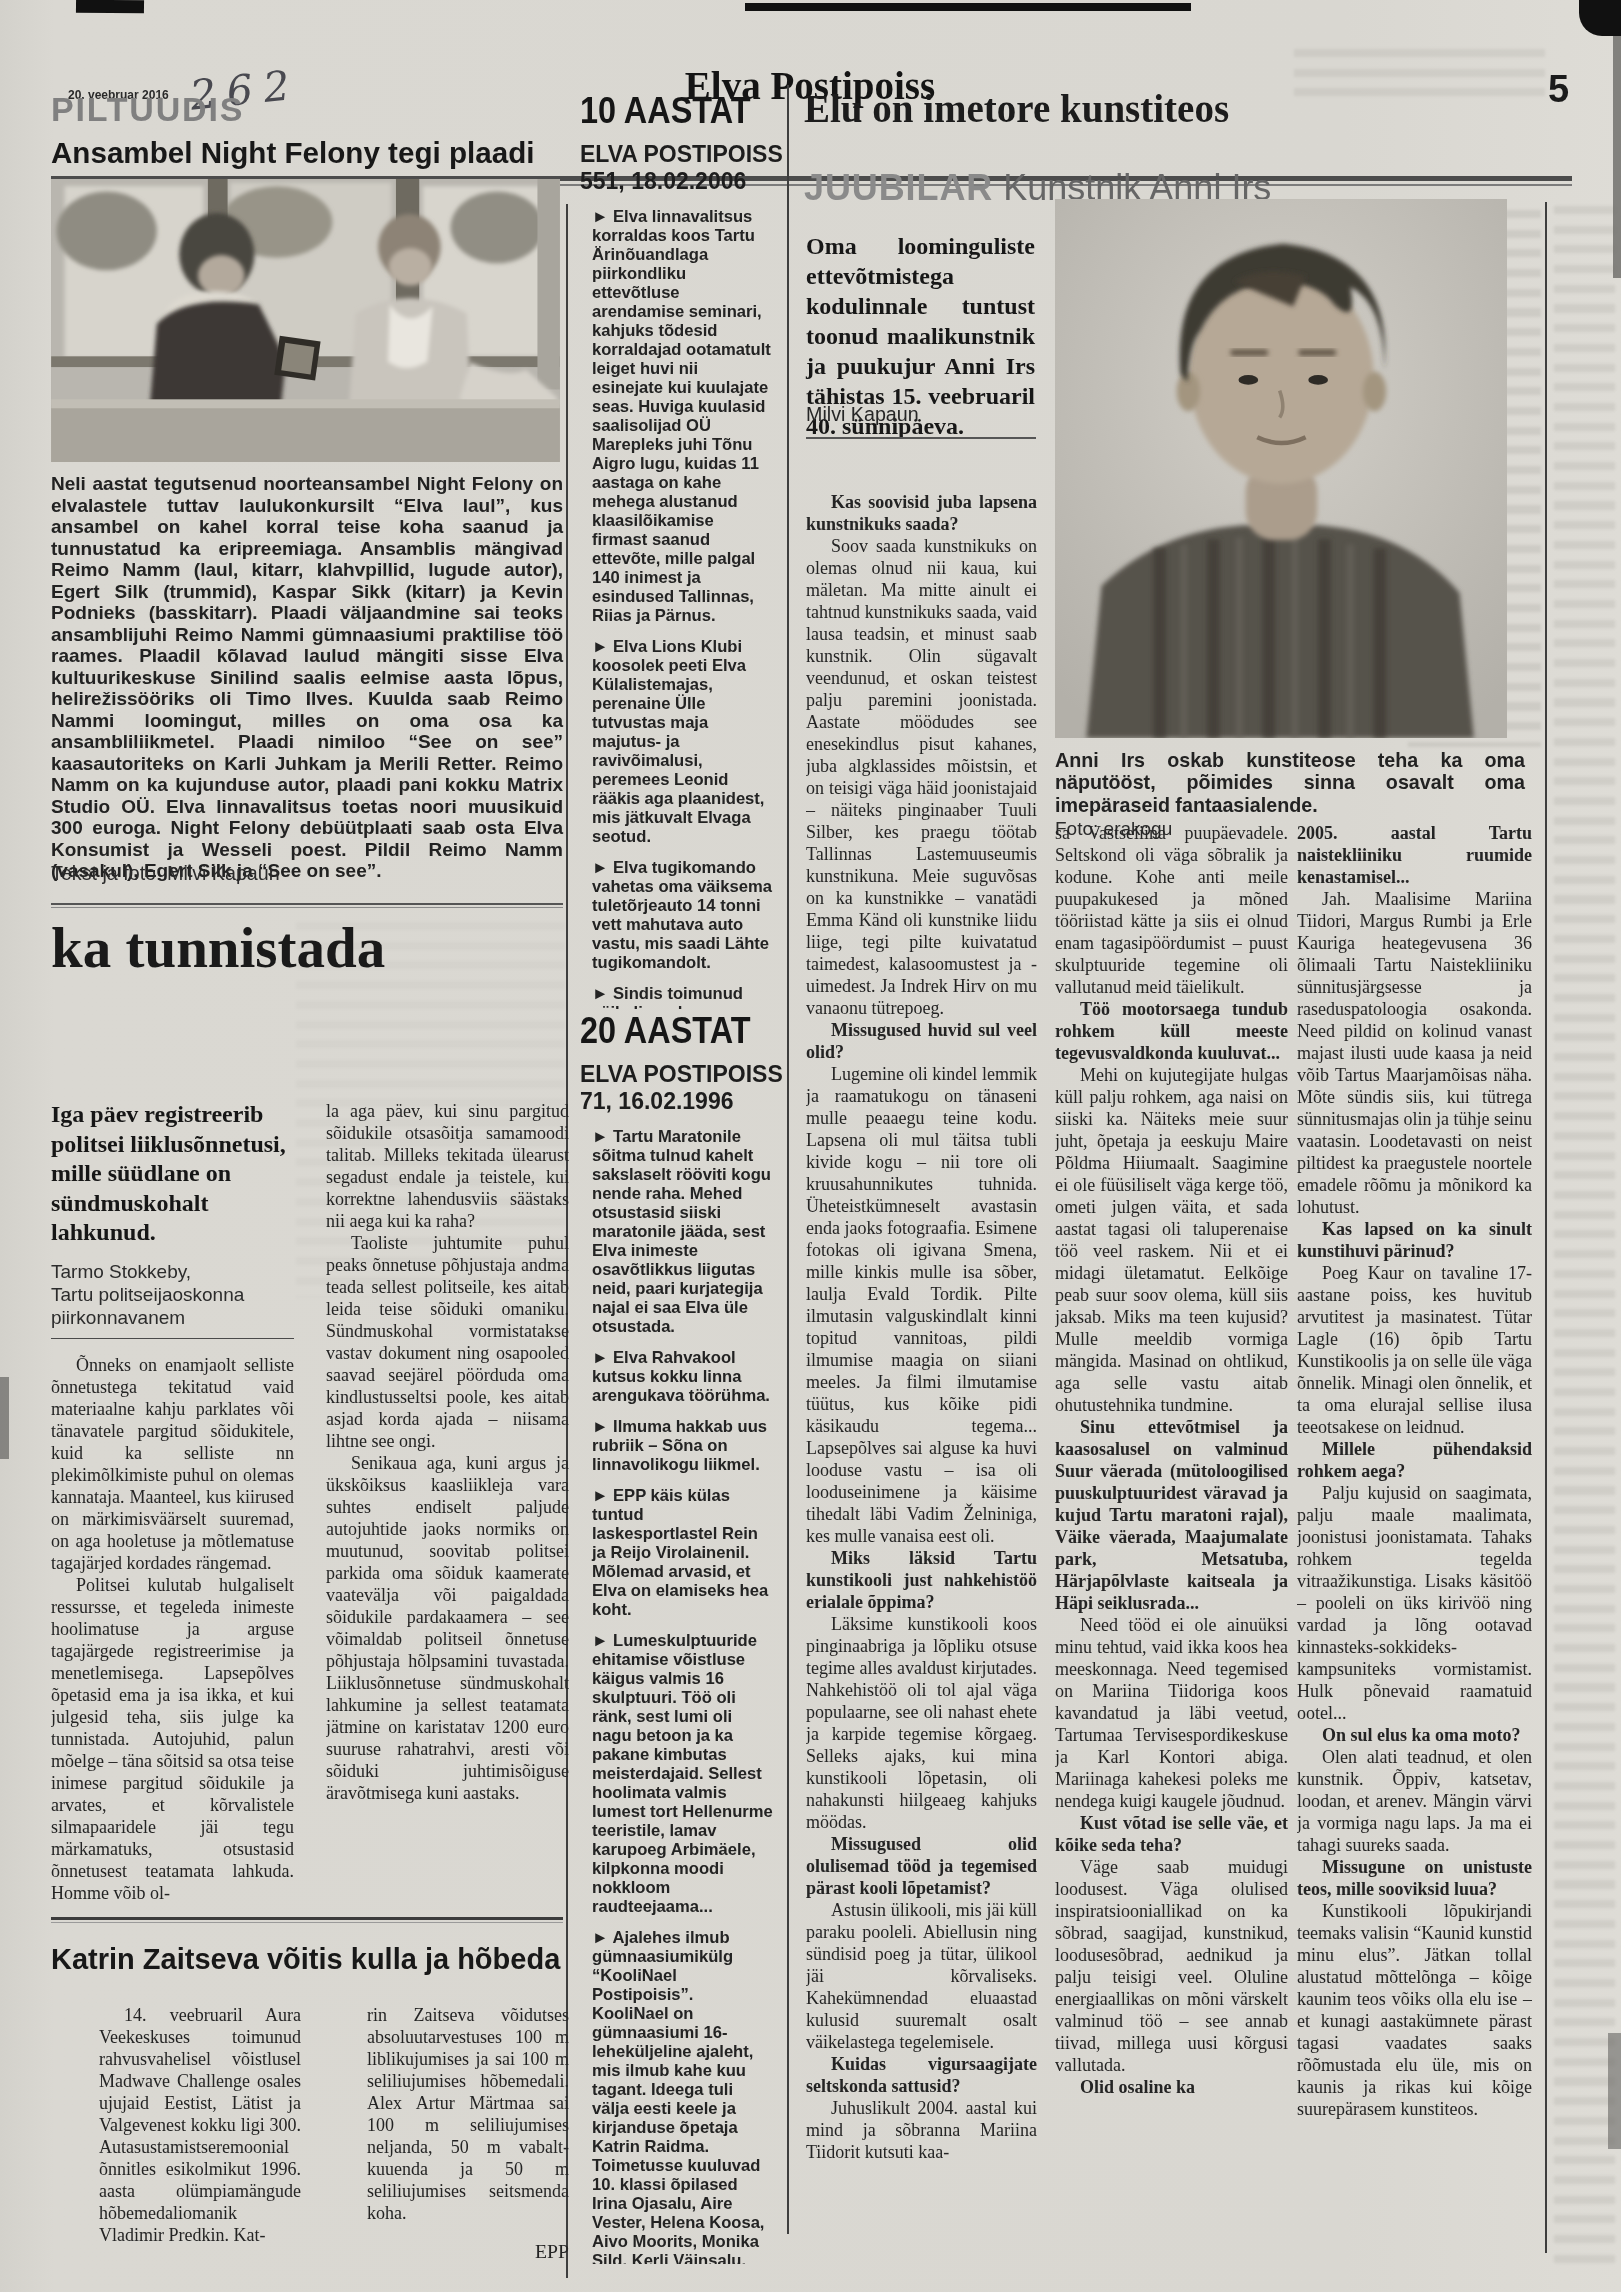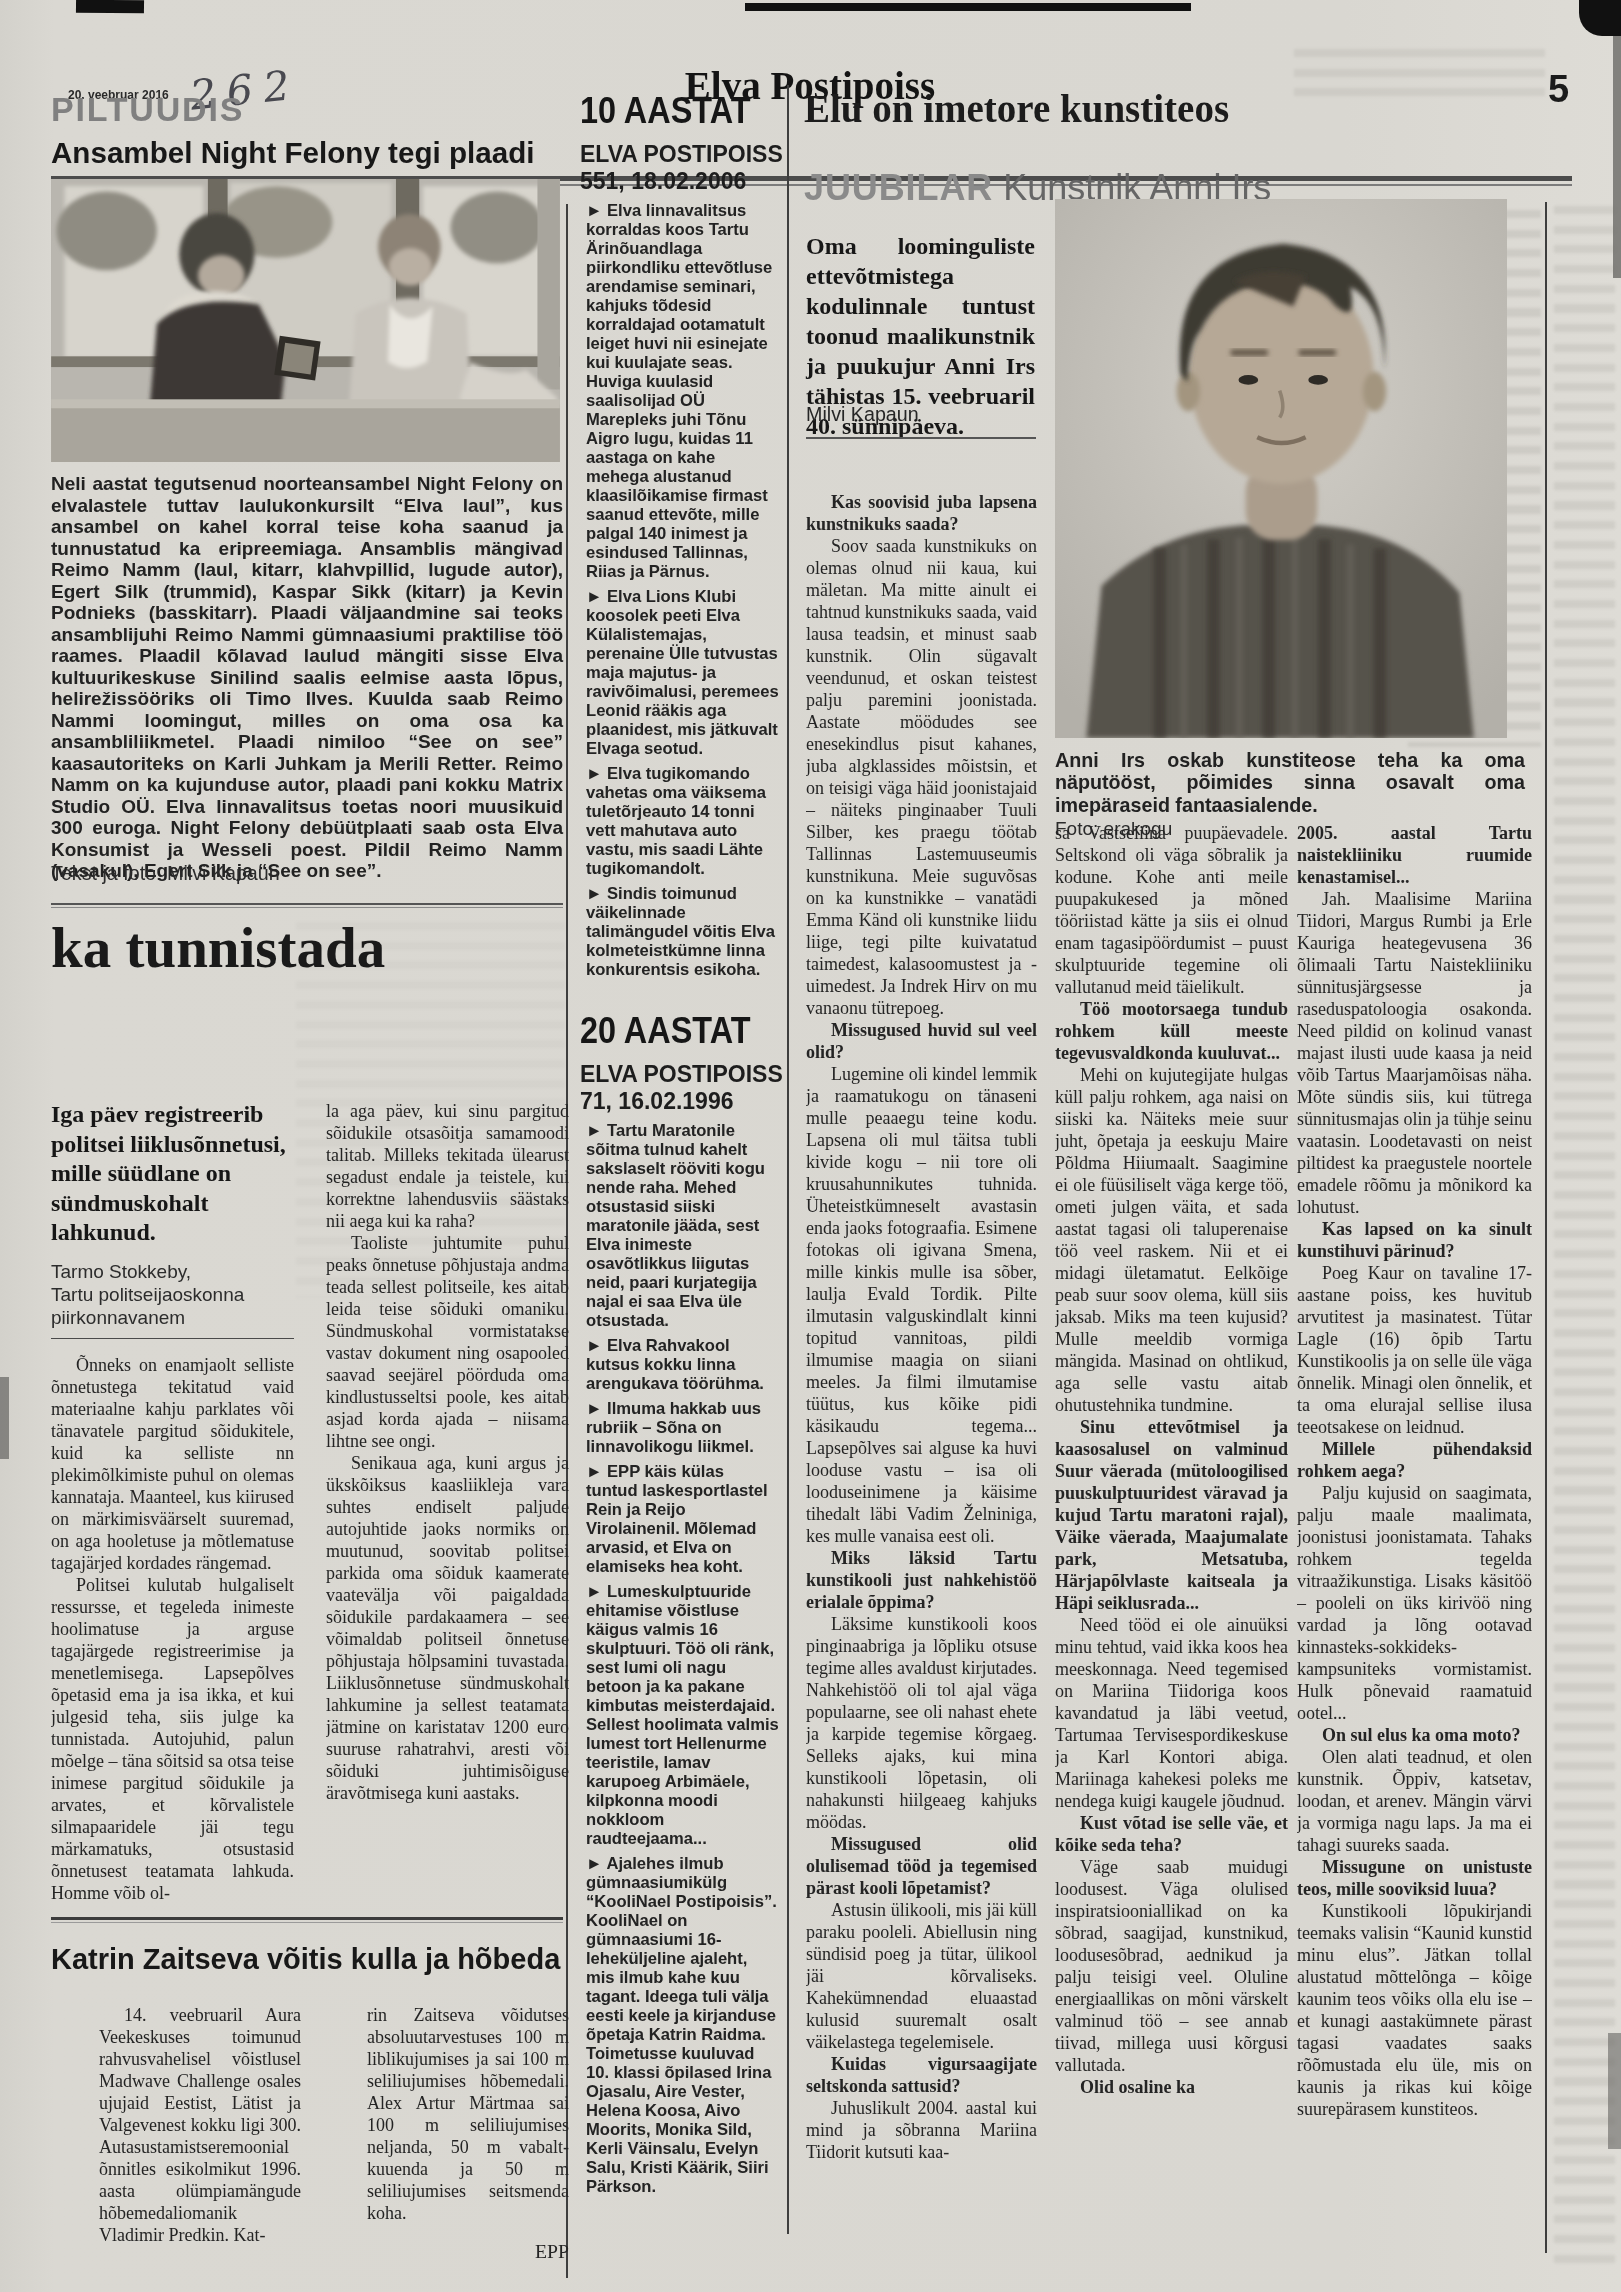--- a/index.html
+++ b/index.html
@@ -43,21 +43,21 @@
   .katrin-rule{left:51px;top:1917px;width:512px;height:6.3px;
         border-top:3.6px solid #3c3c3c;border-bottom:1.8px solid #9a9a9a;box-sizing:border-box;}
   .katrin-headline{left:51px;top:1943px;width:518px;font-size:29px;font-weight:bold;color:#181818;}
   .katrin-cols{left:51px;top:2004px;width:518px;height:269px;display:flex;gap:18px;overflow:hidden;}
   .katrin-cols .col{width:250px;overflow:hidden;margin-left:48px;}
   
   .mid{width:205px;overflow:hidden;}
   .mid-label{font-size:36px;font-weight:bold;color:#161616;transform:scaleX(.9);
         transform-origin:left;white-space:nowrap;margin-bottom:9px;}
   .mid-src{font-size:23px;line-height:27px;font-weight:bold;color:#1d1d1d;}
-  .mid .para{margin:6px;font-size:16.6px;line-height:19px;font-weight:bold;text-align:left;
+  .mid .para{margin:12px;font-size:16.6px;line-height:19px;font-weight:bold;text-align:left;
         text-indent:0;color:#232323;}
   .mid .src-block{margin-bottom:5.4px;}
   
   .f-title{left:804px;top:86px;width:743px;font-family:"Liberation Serif",serif;
         font-weight:bold;font-size:39px;color:#1c1c1c;white-space:nowrap;}
   .f-kicker-row{left:804px;top:167px;width:627px;font-size:36px;white-space:nowrap;}
   .f-kicker{font-weight:bold;color:#8a8a8a;letter-spacing:0.9px;}
   .f-kicker-name{font-weight:400;color:#666;}
   .f-lead{left:806px;top:231px;width:229px;font-family:Liberation Serif, serif;
         font-weight:bold;font-size:24px;line-height:30px;text-align:justify;color:#171717;}

